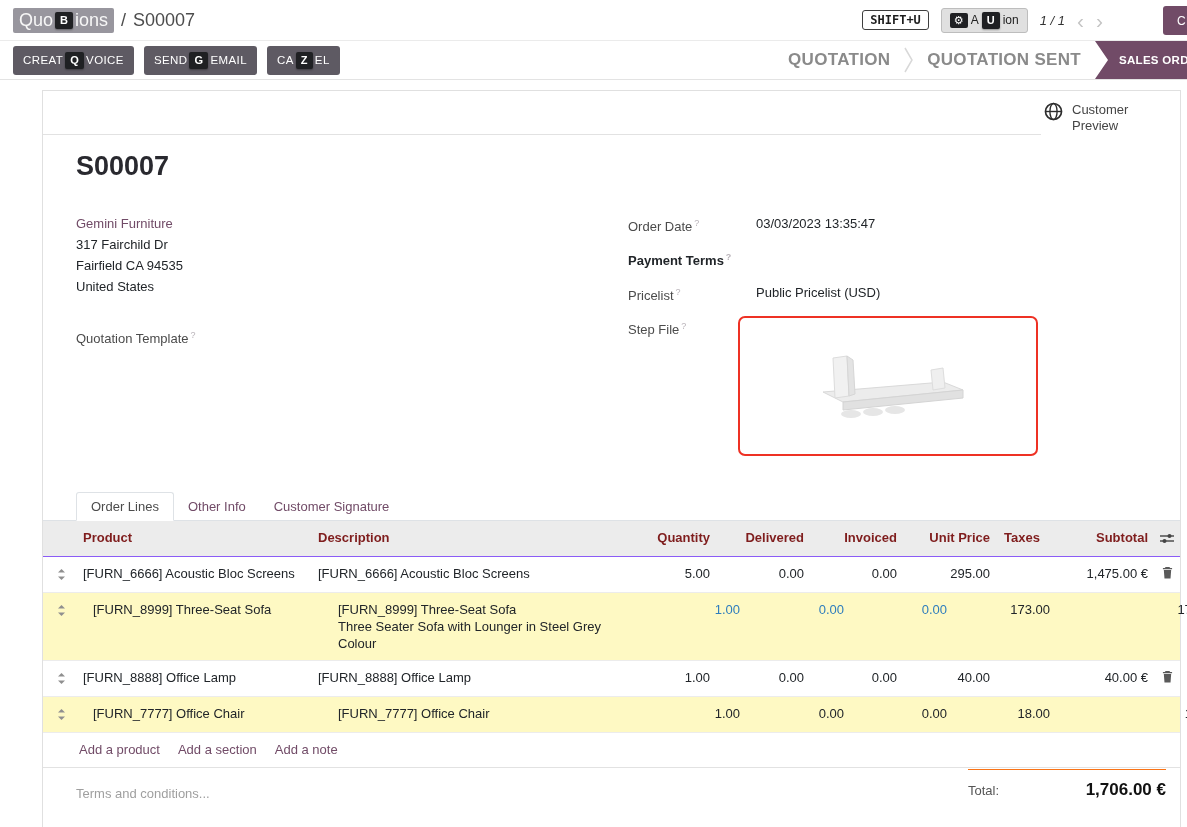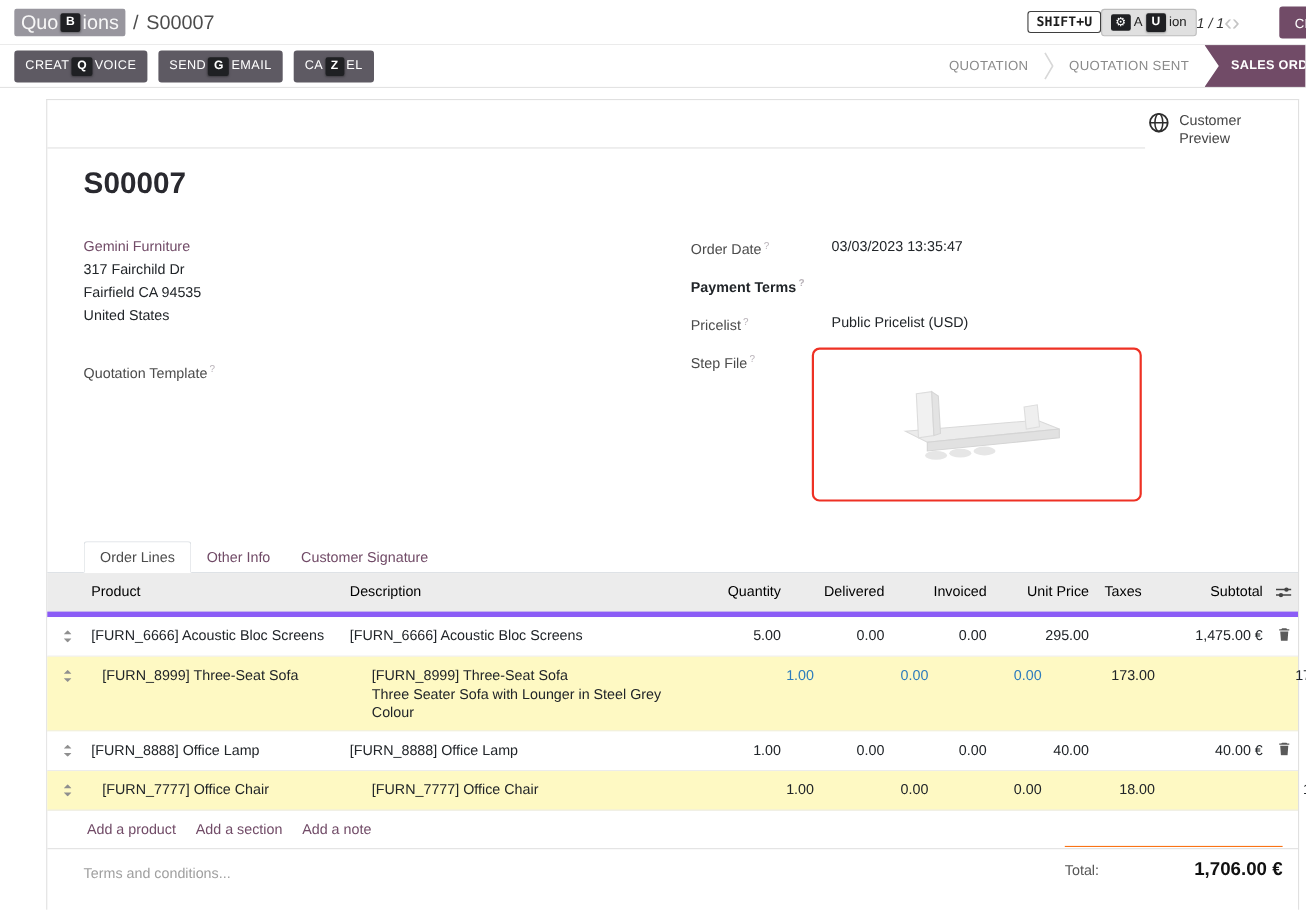--- a/index.html
+++ b/index.html
@@ -7,41 +7,41 @@
     font-family:"Liberation Sans",sans-serif;font-size:13px;color:#212529;}
 
   
   .breadcrumb-bar{position:absolute;top:0;left:0;width:1187px;height:41px;
     border-bottom:1px solid #ebebeb;display:flex;align-items:center;padding-left:13px;background:#fff;}
   .breadcrumb{display:flex;align-items:center;font-size:18px;color:#4c4c4c;gap:7px;}
   .bc-parent{background:#98969e;color:#f7f7f7;padding:2px 6px;border-radius:2px;
     display:inline-flex;align-items:center;gap:2px;cursor:pointer;}
   .kbadge{background:#1f2023;color:#fff;font-size:11px;font-weight:700;padding:1px 5px;
     border-radius:2px;line-height:15px;display:inline-block;box-shadow:0 1px 2px rgba(0,0,0,.35);}
-  .topbar-right{margin-left:auto;display:flex;align-items:center;padding-right:60px;}
+  .topbar-right{margin-left:auto;display:flex;align-items:center;gap:12px;padding-right:84px;}
   .shortcut-box{font-family:"DejaVu Sans Mono",monospace;font-size:12px;font-weight:700;
     border:1px solid #3f3f3f;border-radius:3px;padding:2px 7px;background:#fff;color:#1d1d1d;}
   .action-btn{display:inline-flex;align-items:center;gap:3px;background:#e0e0e0;
     border:1px solid #bdbdbd;border-radius:3px;padding:3px 8px;font-size:12px;color:#222;
     cursor:pointer;font-family:inherit;}
   .gear-badge{background:#1f2023;color:#fff;font-size:11px;padding:1px 4px;border-radius:2px;}
   .pager{font-size:13px;color:#333;font-style:italic;}
   .pager-prev,.pager-next{font-size:21px;color:#c4c4c4;cursor:pointer;line-height:1;}
   .new-btn{position:absolute;left:1163px;top:6px;height:29px;background:#714B67;color:#fff;
     border:none;border-radius:3px;font-size:12px;font-weight:500;padding:0 14px;
     letter-spacing:.3px;cursor:pointer;font-family:inherit;}
 
   
   .action-bar{position:absolute;top:41px;left:0;width:1187px;height:39px;
     border-bottom:1px solid #e3e3e3;display:flex;align-items:center;padding-left:13px;background:#fff;}
   .btn-dark{display:inline-flex;align-items:center;gap:2px;background:#5e5a63;color:#fff;
     border:none;border-radius:3px;font-size:11.5px;font-weight:500;letter-spacing:.4px;
     padding:6px 10px;margin-right:10px;cursor:pointer;font-family:inherit;}
   .statusbar{margin-left:auto;display:flex;align-items:center;height:100%;}
-  .stage{font-size:12px;font-weight:400;letter-spacing:.3px;color:#8a8a8a;
+  .stage{font-size:17px;font-weight:700;letter-spacing:.3px;color:#8a8a8a;
     padding:0 14px;cursor:pointer;white-space:nowrap;}
   .stage-active{height:100%;background:#714B67;color:#fff;display:flex;align-items:center;
     padding-left:24px;clip-path:polygon(0 0,100% 0,100% 100%,0 100%,13px 50%);
     width:92px;flex:none;overflow:hidden;white-space:nowrap;font-size:11.5px;
     font-weight:700;letter-spacing:.3px;cursor:pointer;}
 
   
   .sheet{position:absolute;top:90px;left:42px;width:1139px;height:737px;background:#fff;
     border:1px solid #e0e0e0;border-bottom:none;}
   .sheet-topline{position:absolute;top:43px;left:0;width:998px;border-bottom:1px solid #e2e2e2;}
@@ -68,21 +68,21 @@
   
   .tabs{position:absolute;top:400px;left:0;right:0;height:30px;display:flex;
     align-items:flex-end;padding-left:33px;border-bottom:1px solid #dee2e6;}
   .tab{padding:6px 14px;font-size:13px;color:#714B67;cursor:pointer;}
   .tab.active{background:#fff;border:1px solid #dee2e6;border-bottom:1px solid #fff;
     margin-bottom:-1px;color:#4c4c4c;border-radius:3px 3px 0 0;}
 
   
   .table{position:absolute;top:430px;left:0;right:0;}
   .thead,.trow,.tfoot-links{display:flex;align-items:flex-start;}
-  .thead{background:#ececec;border-bottom:5px solid #8b5cf6;font-weight:400;color:#000000;}
+  .thead{background:#ececec;border-bottom:1px solid #8b5cf6;font-weight:700;color:#7f1d1d;}
   .trow{border-bottom:1px solid #ececec;background:#fff;}
   .trow.alt{background:#fef9c3;gap:10px;}
   .cell{padding:8px 4px;line-height:17px;}
   .c-handle{width:36px;flex:none;text-align:center;padding-top:10px;}
   .c-product{width:235px;flex:none;}
   .c-desc{width:310px;flex:none;white-space:pre-line;}
   .c-qty{width:90px;flex:none;text-align:right;}
   .c-del{width:94px;flex:none;text-align:right;}
   .c-inv{width:93px;flex:none;text-align:right;}
   .c-price{width:93px;flex:none;text-align:right;}

